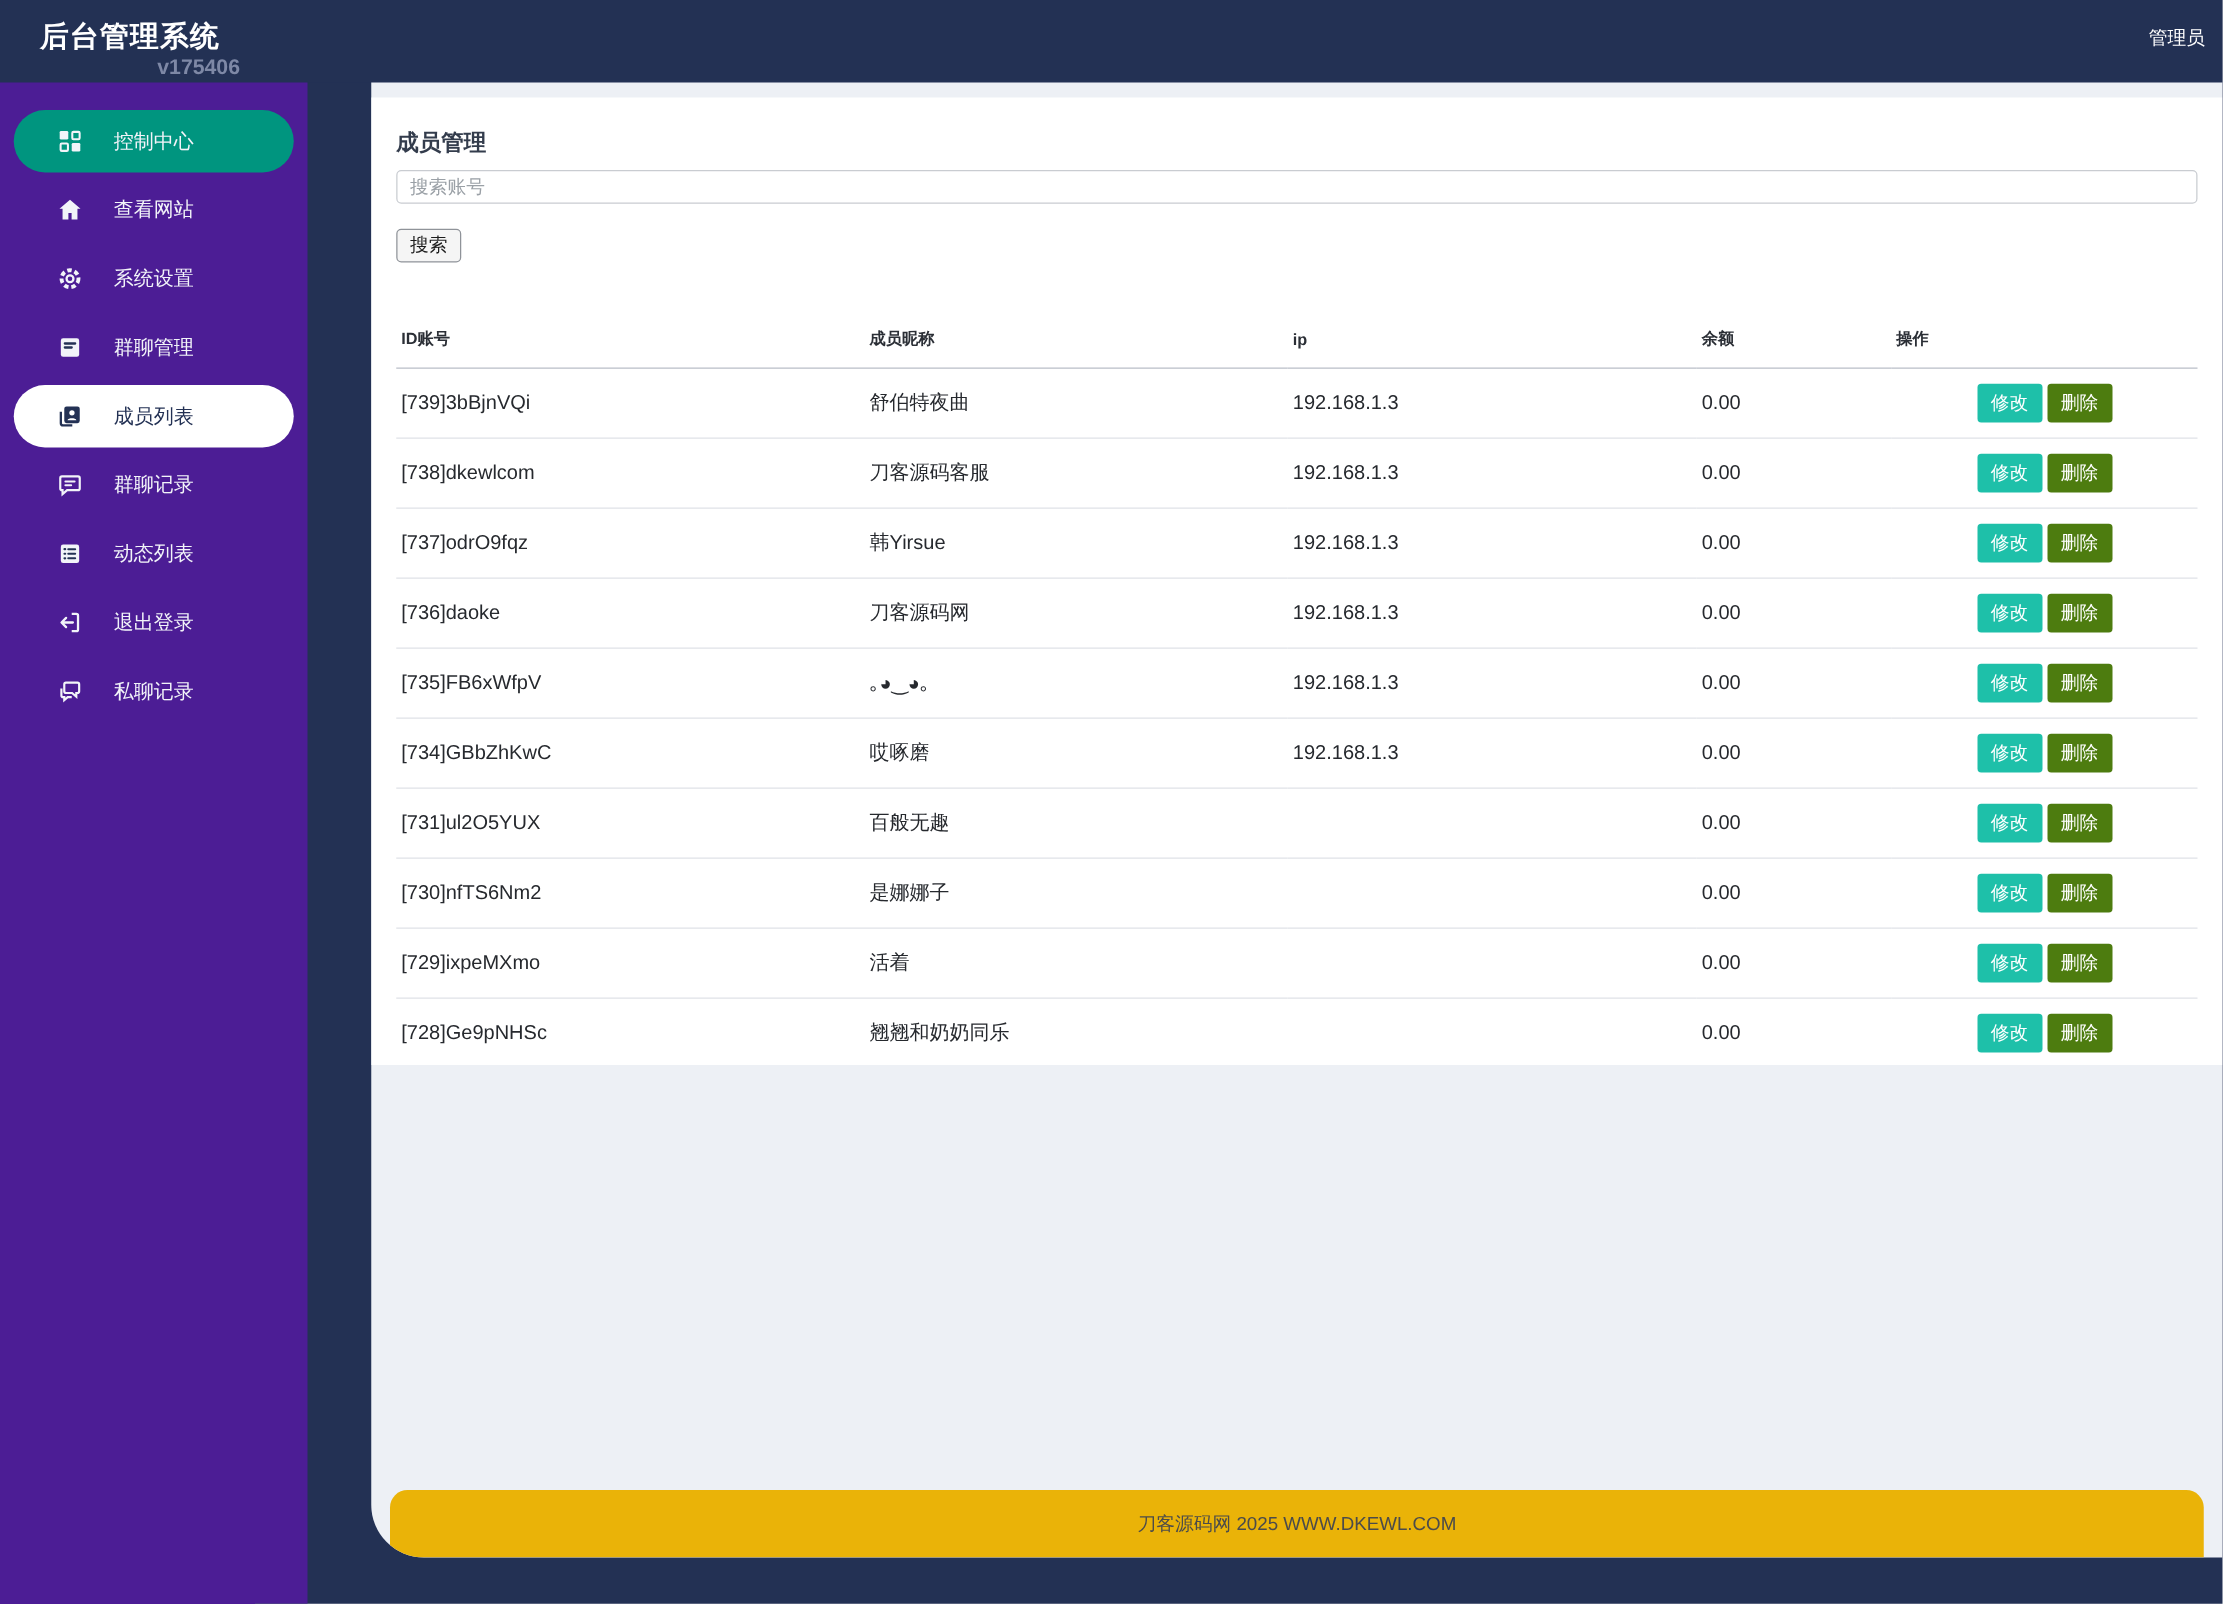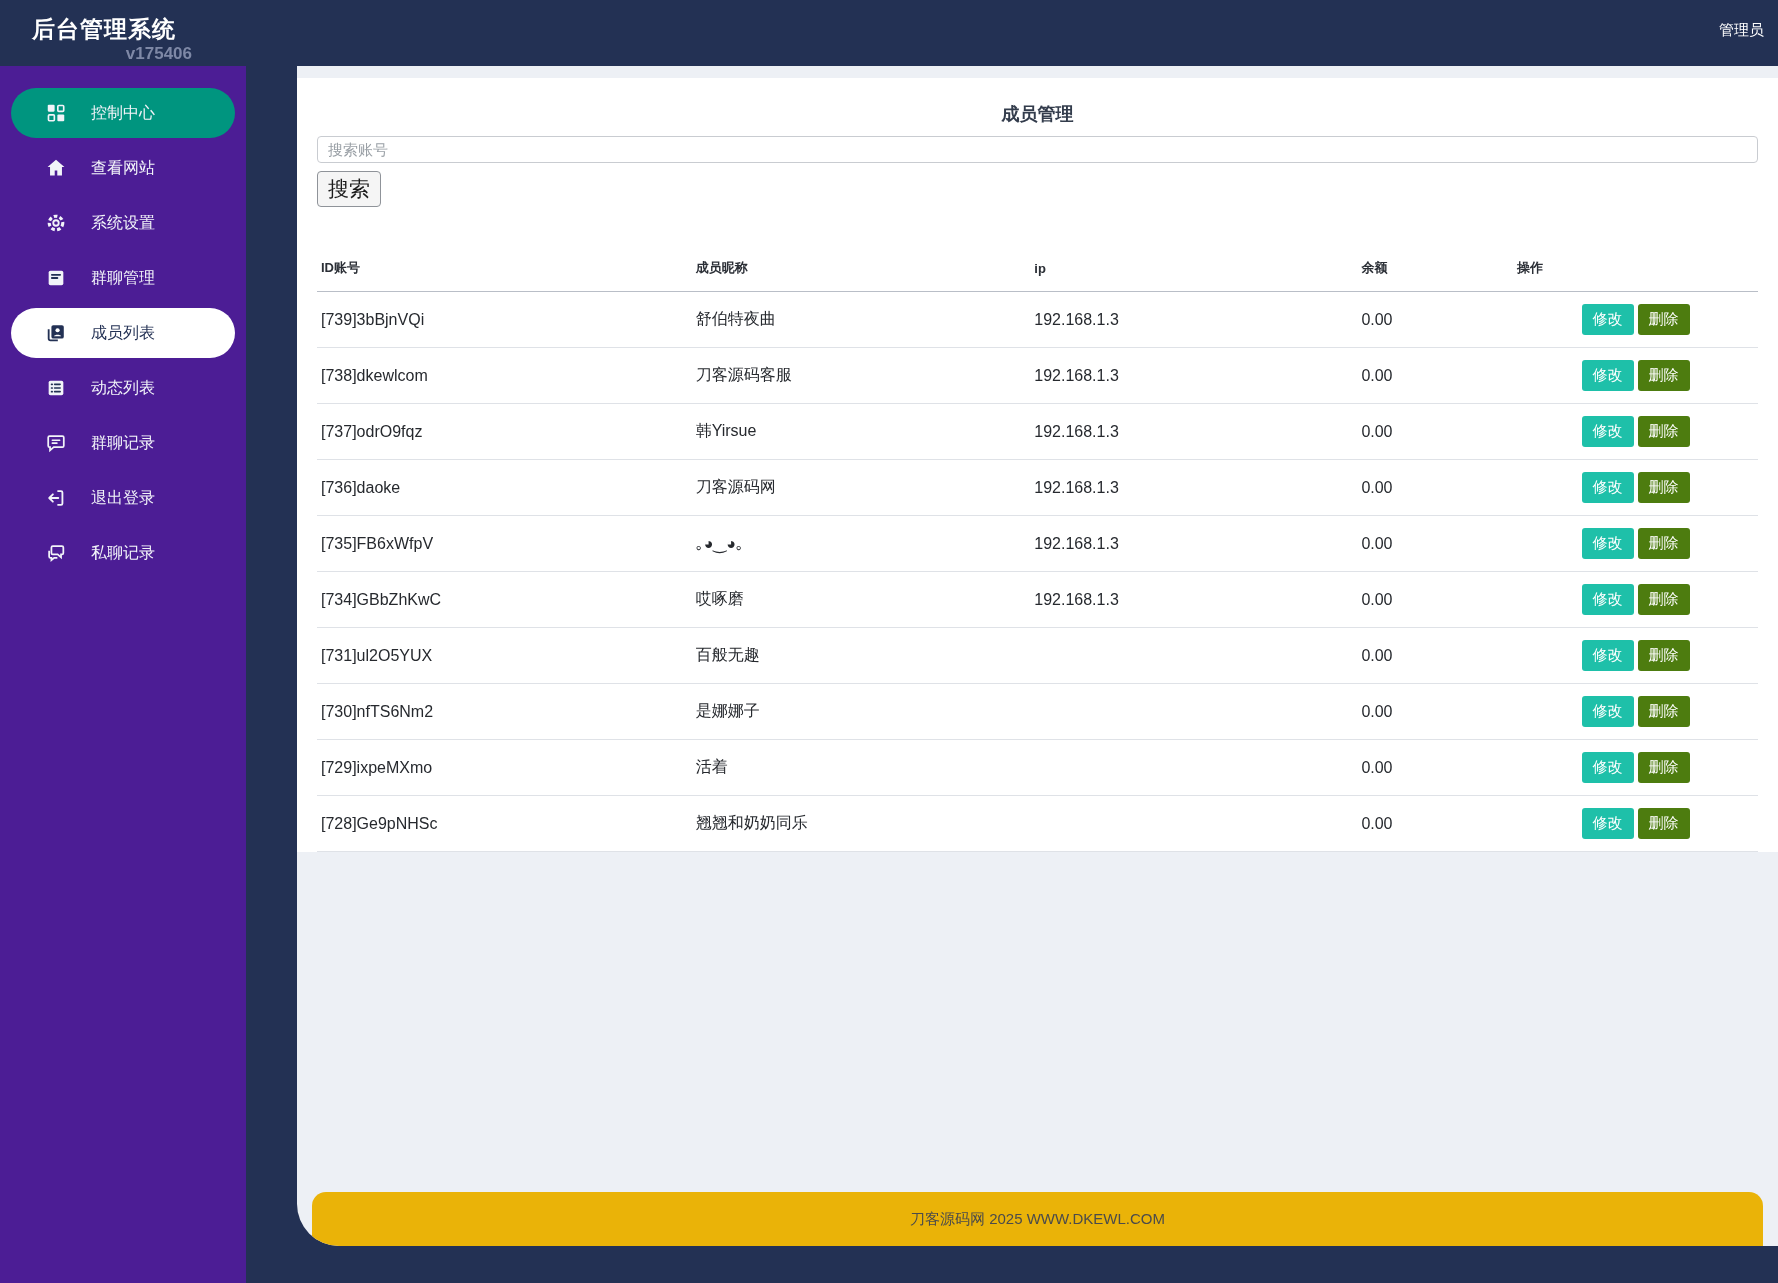--- a/index.html
+++ b/index.html
@@ -31,28 +31,28 @@
 
   
   .main {
     position:absolute; left:297px; top:66px; right:0; bottom:37px;
     background:#edf0f5; border-bottom-left-radius:42px;
     padding-top:12px; overflow:hidden;
   }
   .content-card {
     background:#ffffff; height:774px; padding:12px 20px 0 20px; overflow:hidden;
   }
-  .page-title { margin:12px 0 10px 0; font-size:18px; font-weight:bold; color:#333c4c;text-align:center; }
+  .page-title { margin:12px 0 10px 0; font-size:18px; font-weight:bold; color:#333c4c; }
   .search-input {
     width:100%; height:27px; border:1px solid #c9ccd1; border-radius:4px;
     padding:0 10px; font-size:15px; color:#333; outline:none;
   }
   .search-input::placeholder { color:#9aa0a6; }
   .search-btn {
-    margin-top:8px; font-size:21px; padding:3px 10px; color:#1c1c1c;
+    margin-top:20px; font-size:15px; padding:3px 10px; color:#1c1c1c;
     background:#f5f5f5; border:1px solid #8f9399; border-radius:4px; cursor:pointer;
     font-family:"Liberation Sans","DejaVu Sans",sans-serif;
   }
 
   table.members { width:100%; border-collapse:collapse; margin-top:38px; font-size:16px; color:#26292e; }
   table.members th {
     text-align:left; font-weight:bold; color:#2b2f36; font-size:13px;
     padding:14px 4px; border-bottom:1px solid #b9bec7;
   }
   table.members td { padding:12px 4px; border-bottom:1px solid #dfe2e7;margin-top:34px; }
@@ -133,35 +133,35 @@
           <rect x="7" y="3.5" width="13.5" height="14.5" rx="2" fill="currentColor"></rect>
           <circle cx="13.7" cy="9" r="2.3" fill="var(--cut)"></circle>
           <path d="M9.8 15.5c.6-2.2 7.2-2.2 7.8 0z" fill="var(--cut)"></path>
         </svg>
       </span>
       <span>成员列表</span>
     </div>
     <div class="menu-item">
       <span style="display: inline-flex;">
         <svg viewBox="0 0 24 24">
+          <path d="M5 4.5h14c.8 0 1.5.7 1.5 1.5v9c0 .8-.7 1.5-1.5 1.5H9.5L5.5 20v-3.5H5c-.8 0-1.5-.7-1.5-1.5V6c0-.8.7-1.5 1.5-1.5z" fill="none" stroke="currentColor" stroke-width="1.9"></path>
+          <path d="M8 9h8M8 12.2h5" stroke="currentColor" stroke-width="1.8" stroke-linecap="round"></path>
+        </svg>
+      </span>
+      <span>群聊记录</span>
+    </div>
+    <div class="menu-item">
+      <span style="display: inline-flex;">
+        <svg viewBox="0 0 24 24">
           <rect x="4" y="4" width="16" height="16" rx="2" fill="currentColor"></rect>
           <path d="M10.5 8h6M10.5 12h6M10.5 16h6" stroke="var(--cut)" stroke-width="1.8" stroke-linecap="round"></path>
           <path d="M7.2 8h.6M7.2 12h.6M7.2 16h.6" stroke="var(--cut)" stroke-width="1.9" stroke-linecap="round"></path>
         </svg>
       </span>
       <span>动态列表</span>
-    </div>
-    <div class="menu-item">
-      <span style="display: inline-flex;">
-        <svg viewBox="0 0 24 24">
-          <path d="M5 4.5h14c.8 0 1.5.7 1.5 1.5v9c0 .8-.7 1.5-1.5 1.5H9.5L5.5 20v-3.5H5c-.8 0-1.5-.7-1.5-1.5V6c0-.8.7-1.5 1.5-1.5z" fill="none" stroke="currentColor" stroke-width="1.9"></path>
-          <path d="M8 9h8M8 12.2h5" stroke="currentColor" stroke-width="1.8" stroke-linecap="round"></path>
-        </svg>
-      </span>
-      <span>群聊记录</span>
     </div>
     <div class="menu-item">
       <span style="display: inline-flex;">
         <svg viewBox="0 0 24 24">
           <path d="M13.5 4.5h4c.8 0 1.5.7 1.5 1.5v12c0 .8-.7 1.5-1.5 1.5h-4" fill="none" stroke="currentColor" stroke-width="2"></path>
           <path d="M14.5 12H4.8M8.6 8l-4 4 4 4" fill="none" stroke="currentColor" stroke-width="2" stroke-linecap="round" stroke-linejoin="round"></path>
         </svg>
       </span>
       <span>退出登录</span>
     </div>

